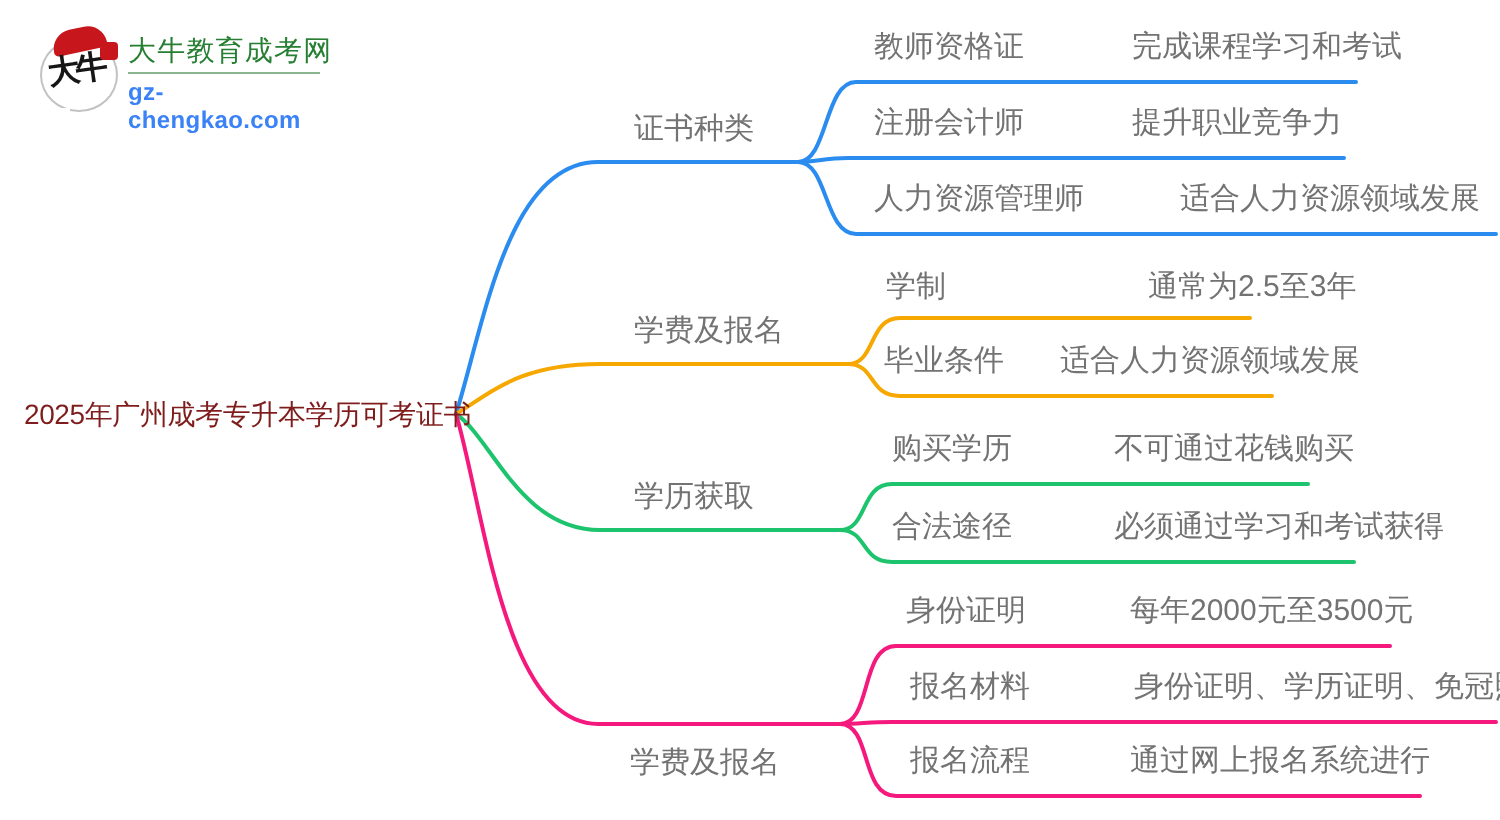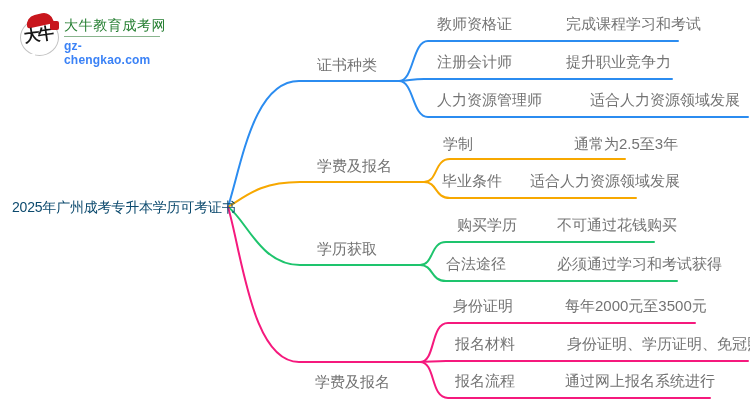--- a/index.html
+++ b/index.html
@@ -1,20 +1,20 @@
 <!DOCTYPE html>
 <html><head>
 <meta charset="utf-8">
 <style>
   html,body{margin:0;padding:0;}
   body{font-family:"Liberation Sans","DejaVu Sans",sans-serif;background:#ffffff;}
   .stage{position:relative;width:750px;height:410px;background:#ffffff;overflow:hidden;}
   svg.lines{position:absolute;left:0;top:0;}
   .node{position:absolute;white-space:nowrap;font-size:15px;line-height:18px;color:#737373;}
-  .root-title{position:absolute;white-space:nowrap;font-size:14px;line-height:20px;color:#0c4a6e;letter-spacing:-0.2px;}
+  .root-title{position:absolute;white-space:nowrap;font-size:14px;line-height:20px;color:#7f1d1d;letter-spacing:-0.2px;}
   .branch-label{font-size:15px;}
   
   .logo{position:absolute;left:18px;top:10px;width:150px;height:50px;}
   .logo-mark{position:absolute;left:0;top:2px;width:46px;height:46px;}
   .bubble{position:absolute;left:2px;top:7px;width:37px;height:35px;background:#fff;border:1.5px solid #c2c2c2;border-radius:50%;}
   .bubble-tail{position:absolute;left:9px;top:42px;width:0;height:0;border-left:8px solid transparent;border-top:8px solid #fff;}
   .red-cap{position:absolute;left:8px;top:2px;width:27px;height:12px;background:#c8161d;border-radius:13px 13px 3px 3px;transform:rotate(-12deg);}
   .seal{position:absolute;left:32px;top:9px;width:9px;height:9px;background:#c8161d;border-radius:2px;}
   .mark-text{position:absolute;left:6px;top:13px;font-family:"DejaVu Serif",serif;font-weight:bold;font-size:16px;color:#161616;letter-spacing:-2px;transform:rotate(-8deg);}
   .logo-title{position:absolute;left:46px;top:7px;font-size:14px;font-weight:normal;letter-spacing:0.6px;}
@@ -72,21 +72,21 @@
   <div class="node" style="left:437px;top:91px;">人力资源管理师</div>
   <div class="node" style="left:590px;top:91px;">适合人力资源领域发展</div>
 
   <div class="node branch-label" style="left:317px;top:157px;">学费及报名</div>
   <div class="node" style="left:443px;top:135px;">学制</div>
   <div class="node" style="left:530px;top:135px;margin-left:44px;">通常为2.5至3年</div>
   <div class="node" style="left:442px;top:172px;">毕业条件</div>
   <div class="node" style="left:530px;top:172px;">适合人力资源领域发展</div>
 
   <div class="node branch-label" style="left:317px;top:240px;">学历获取</div>
-  <div class="node" style="left:446px;top:216px;margin-left:11px;">购买学历</div>
+  <div class="node" style="left:446px;top:216px;">购买学历</div>
   <div class="node" style="left:557px;top:216px;">不可通过花钱购买</div>
   <div class="node" style="left:446px;top:255px;">合法途径</div>
   <div class="node" style="left:557px;top:255px;">必须通过学习和考试获得</div>
 
   <div class="node branch-label" style="left:315px;top:337px;margin-top:36px;">学费及报名</div>
   <div class="node" style="left:453px;top:297px;">身份证明</div>
   <div class="node" style="left:565px;top:297px;">每年2000元至3500元</div>
   <div class="node" style="left:455px;top:335px;">报名材料</div>
   <div class="node" style="left:567px;top:335px;">身份证明、学历证明、免冠照片</div>
   <div class="node" style="left:455px;top:372px;text-align:center;">报名流程</div>

